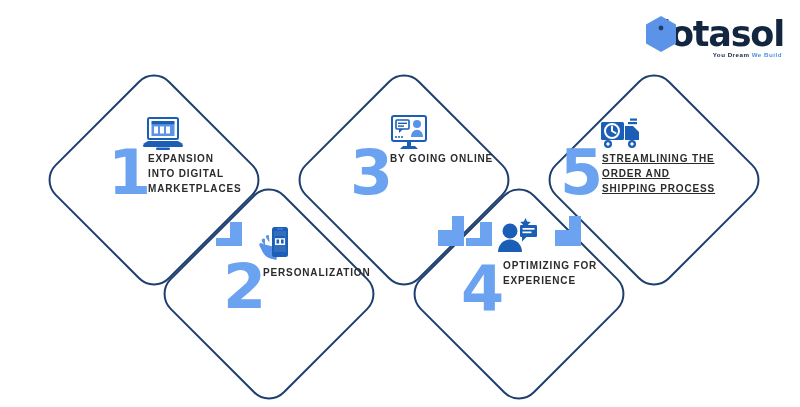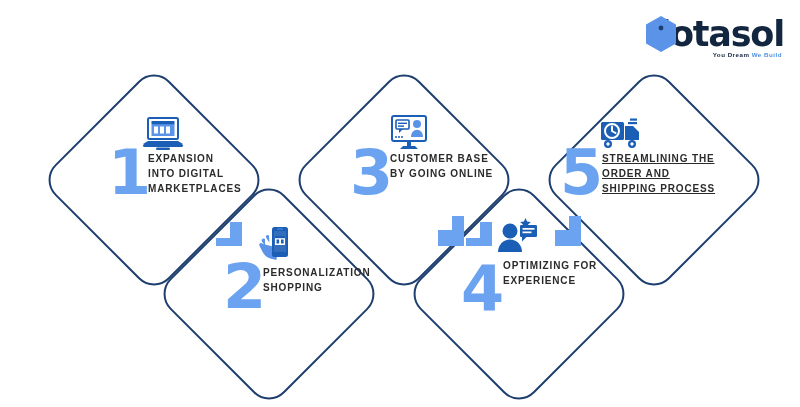--- a/index.html
+++ b/index.html
@@ -194,21 +194,20 @@
           <rect x="20" y="14" width="10" height="9" fill="#ffffff"></rect>
           <rect x="20" y="14" width="10" height="2.2" fill="#1b5eb5"></rect>
           <rect x="21.5" y="17.5" width="2.6" height="4" fill="#1b5eb5"></rect>
           <rect x="26" y="17.5" width="2.6" height="4" fill="#1b5eb5"></rect>
           <rect x="22" y="6.5" width="6" height="1" rx="0.5" fill="#5b93e8"></rect>
         </svg>
       </span>
       <span class="num" style="left:68px; top:76px;">2</span>
       <div class="card-text" style="left:108px; top:85px; width:126px;">
         <div>PERSONALIZATION</div>
-        <div>SHOPPING</div>
       </div>
     </div>
   </div>
 
   <div class="card" id="card-3">
     <div class="diamond"></div>
     <div class="card-inner">
       <span class="icon" style="left:96px; top:44px;">
         <svg viewBox="0 0 46 46" xmlns="http://www.w3.org/2000/svg">
           <rect x="6" y="6" width="34" height="25" rx="2" fill="none" stroke="#1b5eb5" stroke-width="2"></rect>
@@ -220,21 +219,20 @@
           <path d="M25 27 c0 -4.2 2.7 -7.2 6 -7.2 c3.3 0 6 3 6 7.2 z" fill="#5b93e8"></path>
           <circle cx="10" cy="27" r="1" fill="#1b5eb5"></circle>
           <circle cx="13" cy="27" r="1" fill="#1b5eb5"></circle>
           <circle cx="16" cy="27" r="1" fill="#1b5eb5"></circle>
           <rect x="21" y="31" width="4" height="5" fill="#1b5eb5"></rect>
           <path d="M14 39 L32 39 L29 36 L17 36 Z" fill="#1b5eb5"></path>
         </svg>
       </span>
       <span class="num" style="left:60px; top:76px;">3</span>
       <div class="card-text" style="left:100px; top:85px;">
-        <div>CUSTOMER BASE</div>
         <div>BY GOING ONLINE</div>
       </div>
     </div>
   </div>
 
   <div class="card" id="card-4">
     <div class="diamond"></div>
     <div class="card-inner">
       <span class="icon" style="left:90px; top:36px;">
         <svg viewBox="0 0 46 46" xmlns="http://www.w3.org/2000/svg">

